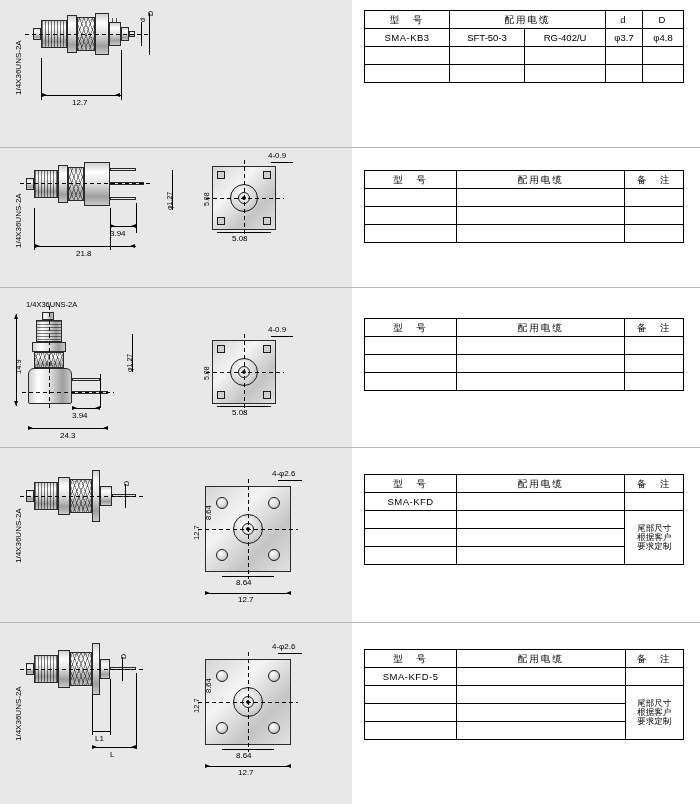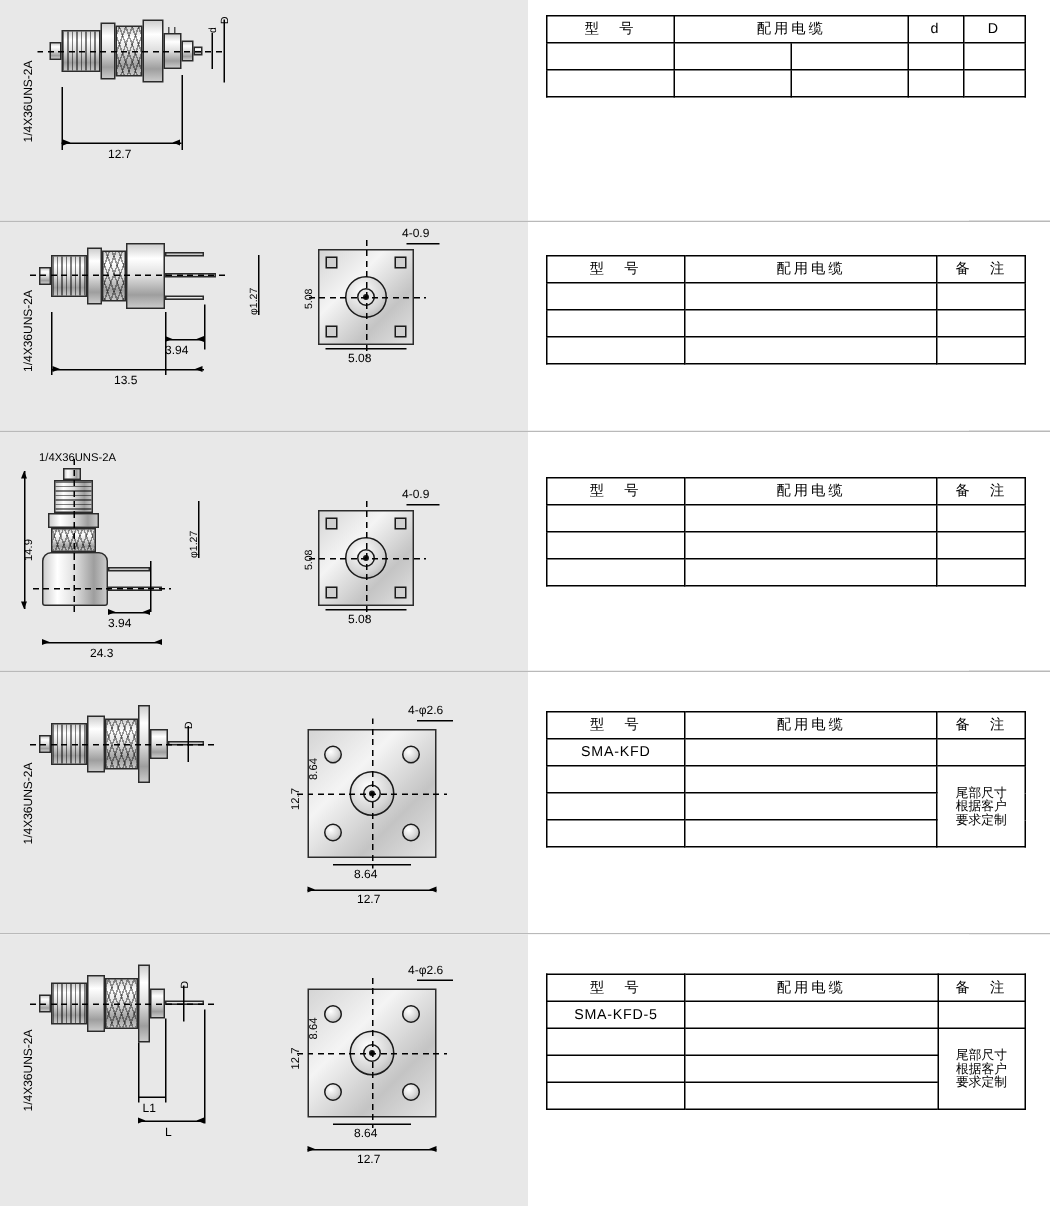--- a/index.html
+++ b/index.html
@@ -229,20 +229,27 @@
       <div class="table-panel">
         <table class="spec" style="left:12px; top:10px; width:320px;">
           <tbody>
               <tr class="rowh">
             <th style="width:84px;">型　号</th>
             <th colspan="2" style="width:160px;">配用电缆</th>
             <th style="width:36px;">d</th>
             <th style="width:40px;">D</th>
           </tr>
           <tr class="rowh">
+            <td class="model-cell">SMA-KB3</td>
+            <td>SFT-50-3</td>
+            <td>RG-402/U</td>
+            <td>φ3.7</td>
+            <td>φ4.8</td>
+          </tr>
+          <tr class="rowh">
             <td class="model-cell"></td>
             <td></td>
             <td></td>
             <td></td>
             <td></td>
           </tr>
           <tr class="rowh">
             <td class="model-cell"></td>
             <td></td>
             <td></td>
@@ -277,21 +284,21 @@
         <div class="line vline" style="left:136px; top:55px; height:30px;"></div>
 
         <div class="line hline" style="left:110px; top:78px; width:26px;"></div>
         <div class="arrowR" style="left:110px; top:75.5px;"></div>
         <div class="arrowL" style="left:131px; top:75.5px;"></div>
         <div class="dim" style="left:110px; top:81px;">3.94</div>
 
         <div class="line hline" style="left:34px; top:98px; width:102px;"></div>
         <div class="arrowR" style="left:35px; top:95.5px;"></div>
         <div class="arrowL" style="left:130px; top:95.5px;"></div>
-        <div class="dim" style="left:76px; top:101px;">13.5</div>
+        <div class="dim" style="left:76px; top:101px;">21.8</div>
 
         <div class="dim-v" style="left:166px; top:62px; font-size:7px;">φ1.27</div>
         <div class="line vline" style="left:172px; top:22px; height:40px;"></div>
 
         <div class="flange" style="left:212px; top:18px; width:64px; height:64px;"></div>
         <div class="circ" style="left:230px; top:36px; width:28px; height:28px; background:radial-gradient(circle at 40% 35%, #ffffff 0%, #d4d4d4 60%, #a6a6a6 100%);"></div>
         <div class="circ" style="left:238px; top:44px; width:12px; height:12px; background:#e6e6e6;"></div>
         <div class="circ" style="left:242px; top:48px; width:4px; height:4px; background:#000;"></div>
         <div class="sq" style="left:217px; top:23px; width:8px; height:8px;"></div>
         <div class="sq" style="left:263px; top:23px; width:8px; height:8px;"></div>

